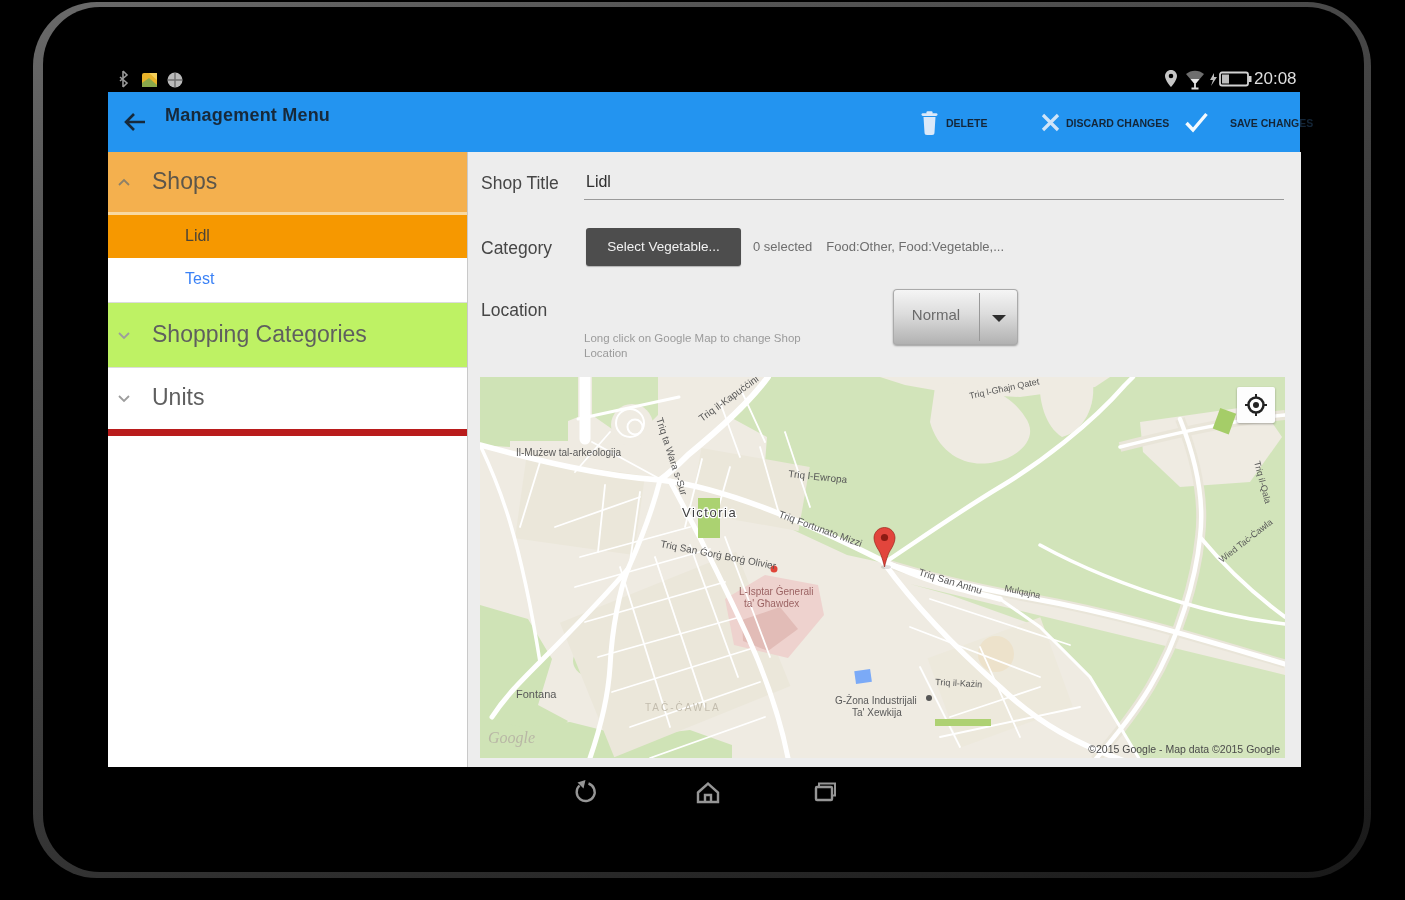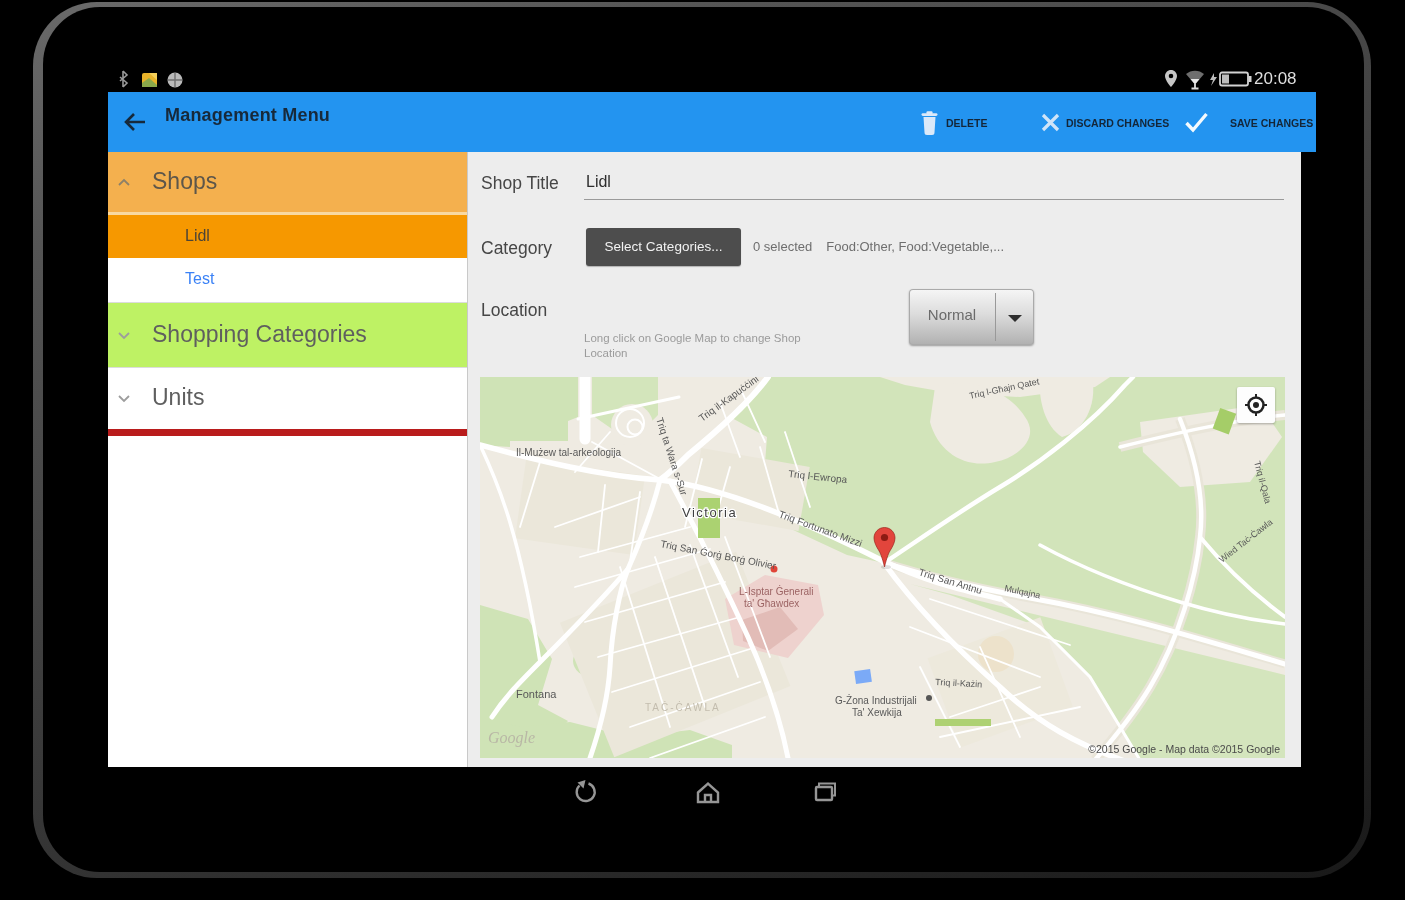--- a/index.html
+++ b/index.html
@@ -3,21 +3,21 @@
 <meta charset="utf-8">
 <style>
   html,body{margin:0;padding:0;}
   body{width:1405px;height:900px;background:#000;font-family:"Liberation Sans",sans-serif;position:relative;overflow:hidden;}
   .abs{position:absolute;}
   .device{position:absolute;left:33px;top:2px;width:1338px;height:876px;border-radius:64px;background:linear-gradient(160deg,#6a6a6a 0%,#555 18%,#3a3a3a 55%,#191919 100%);}
   .device-inner{position:absolute;left:10px;top:5px;right:7px;bottom:6px;border-radius:57px;background:#000;}
   
   .clock{position:absolute;left:1254px;top:69px;width:50px;color:#dfdfdf;font-size:17px;}
   
-  .appbar{position:absolute;left:108px;top:92px;width:1192px;height:60px;background:#2394f0;padding-left:16px;}
+  .appbar{position:absolute;left:108px;top:92px;width:1192px;height:60px;background:#2394f0;}
   .appbar .title{position:absolute;left:57px;top:13px;font-size:18px;font-weight:bold;color:#17293a;letter-spacing:.2px;}
   .ab-btn{position:absolute;top:0;height:60px;color:#142638;font-size:10.5px;font-weight:bold;white-space:nowrap;}
   .ab-label{position:absolute;top:25px;}
   
   .sidebar{position:absolute;left:108px;top:152px;width:359px;height:615px;background:#fff;}
   .row{position:absolute;left:0;width:100%;}
   .shops{top:0;height:60px;background:#f4b04e;border-bottom:3px solid #f8d9a2;}
   .lidl{top:63px;height:43px;background:#f69800;}
   .test{top:106px;height:44px;background:#fff;border-bottom:1px solid #dcdcdc;}
   .shopcat{top:151px;height:64px;background:#bef264;border-bottom:1px solid #dcdcdc;}
@@ -25,21 +25,21 @@
   .grouptext{position:absolute;left:44px;font-size:23px;color:#5d564a;}
   .childtext{position:absolute;left:77px;font-size:16px;color:#4c4436;}
   .chev{position:absolute;left:9px;width:14px;height:14px;}
   
   .panel{position:absolute;left:467px;top:152px;width:833px;height:615px;background:#ededed;border-left:1px solid #c9c9c9;}
   .flabel{position:absolute;font-size:17.5px;color:#464646;}
   .input-line{position:absolute;left:116px;top:47px;width:700px;height:1px;background:#9a9a9a;}
   .selbtn{position:absolute;left:118px;top:76px;width:155px;height:38px;background:#4d4d4d;border-radius:3px;color:#f2f2f2;font-size:13.5px;text-align:center;line-height:38px;box-shadow:0 1px 1px rgba(0,0,0,.25);}
   .selinfo{position:absolute;left:285px;top:87px;font-size:13px;color:#6e6e6e;}
   .hint{position:absolute;left:116px;top:159px;font-size:11.5px;color:#9b9b9b;line-height:15px;margin-top:20px;}
-  .spinner{position:absolute;left:425px;top:137px;width:125px;height:56px;border-radius:4px;background:linear-gradient(#f6f6f6,#dcdcdc 45%,#b0b0b0);box-shadow:0 1px 2px rgba(0,0,0,.35),inset 0 0 0 1px #aaa;margin-left:16px;}
+  .spinner{position:absolute;left:425px;top:137px;width:125px;height:56px;border-radius:4px;background:linear-gradient(#f6f6f6,#dcdcdc 45%,#b0b0b0);box-shadow:0 1px 2px rgba(0,0,0,.35),inset 0 0 0 1px #aaa;}
   .spinner .txt{position:absolute;left:0;top:17px;width:86px;text-align:center;color:#6b6b6b;font-size:15px;}
   .spinner .div{position:absolute;left:86px;top:4px;width:1px;height:48px;background:#999;}
   .spinner .arr{position:absolute;left:99px;top:26px;width:0;height:0;border-left:7px solid transparent;border-right:7px solid transparent;border-top:7.5px solid #2e2e2e;}
   
   .nav{position:absolute;left:108px;top:767px;width:1192px;height:75px;background:#000;}
 </style>
 </head>
 <body>
   <div class="device">
     <div class="device-inner"></div>
@@ -119,21 +119,21 @@
       </svg>
       <div class="grouptext" style="top:16px;color:#5f5f5f;">Units</div>
     </div>
   </div>
 
   <div class="panel">
     <div class="flabel" style="left:13px;top:21px;">Shop Title</div>
     <div class="flabel" style="left:118px;top:21px;color:#2e2e2e;font-size:16px;">Lidl</div>
     <div class="input-line"></div>
     <div class="flabel" style="left:13px;top:86px;">Category</div>
-    <div class="selbtn">Select Categories...</div>
+    <div class="selbtn">Select Vegetable...</div>
     <div class="selinfo"><span>0 selected</span><span style="margin-left:14px">Food:Other, Food:Vegetable,...</span></div>
     <div class="flabel" style="left:13px;top:148px;">Location</div>
     <div class="hint">Long click on Google Map to change Shop<br>Location</div>
     <div class="spinner">
       <div class="txt">Normal</div>
       <div class="div"></div>
       <div class="arr"></div>
     </div>
   </div>
 

